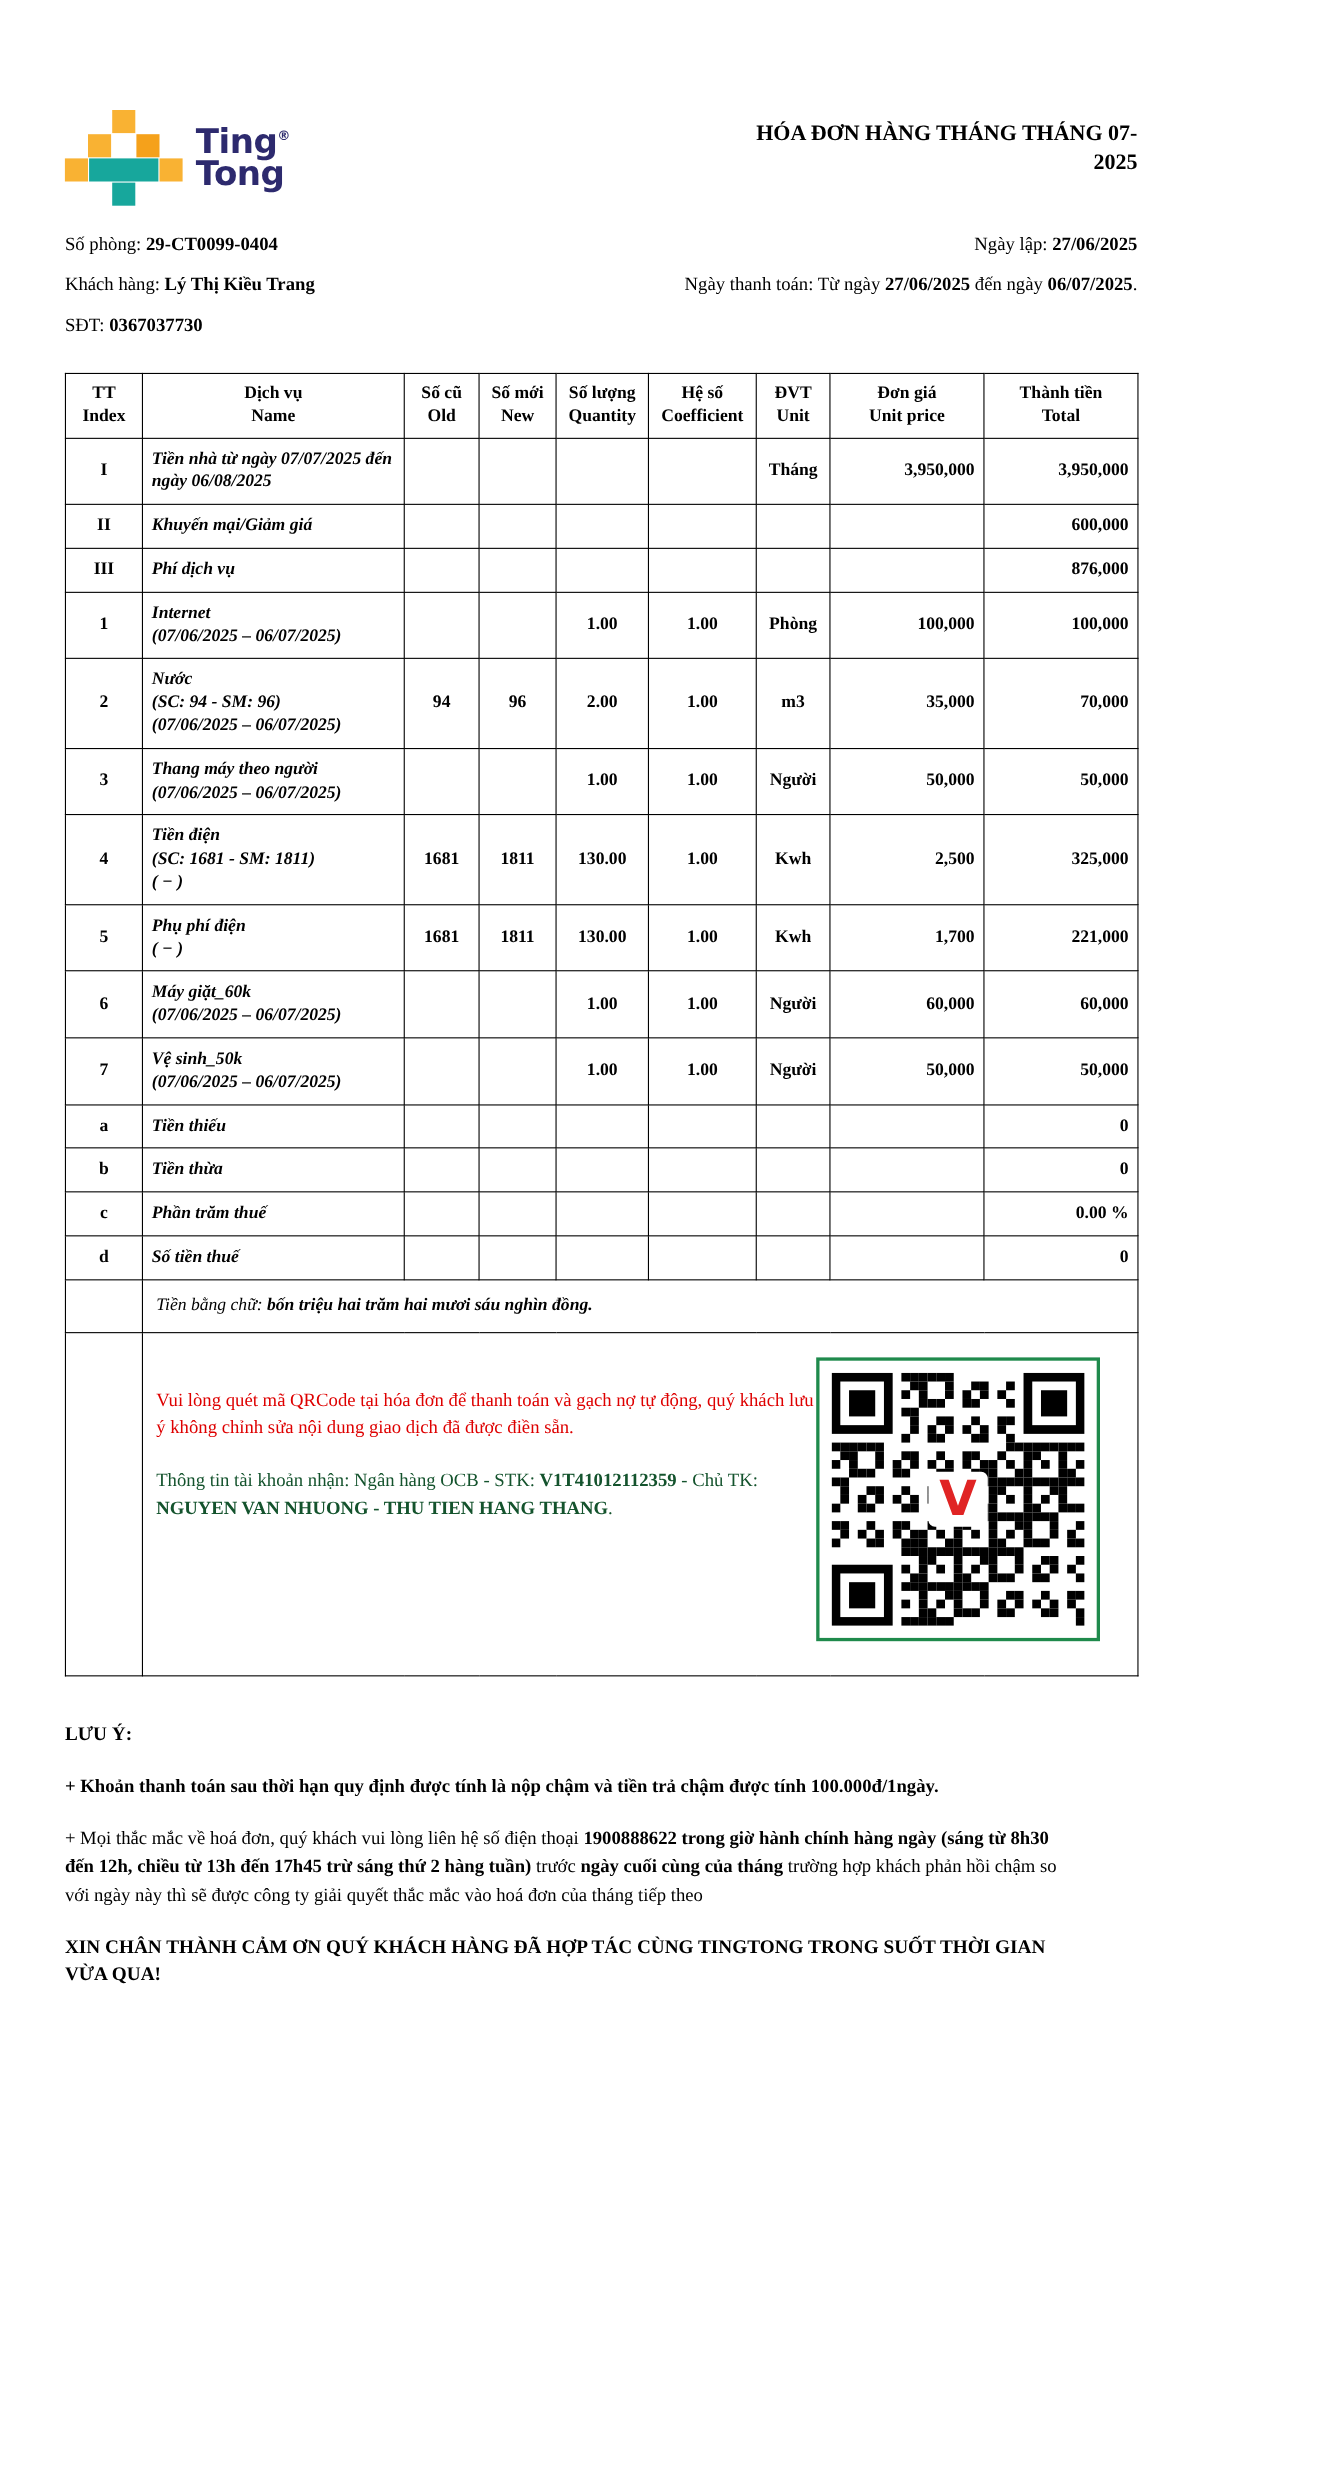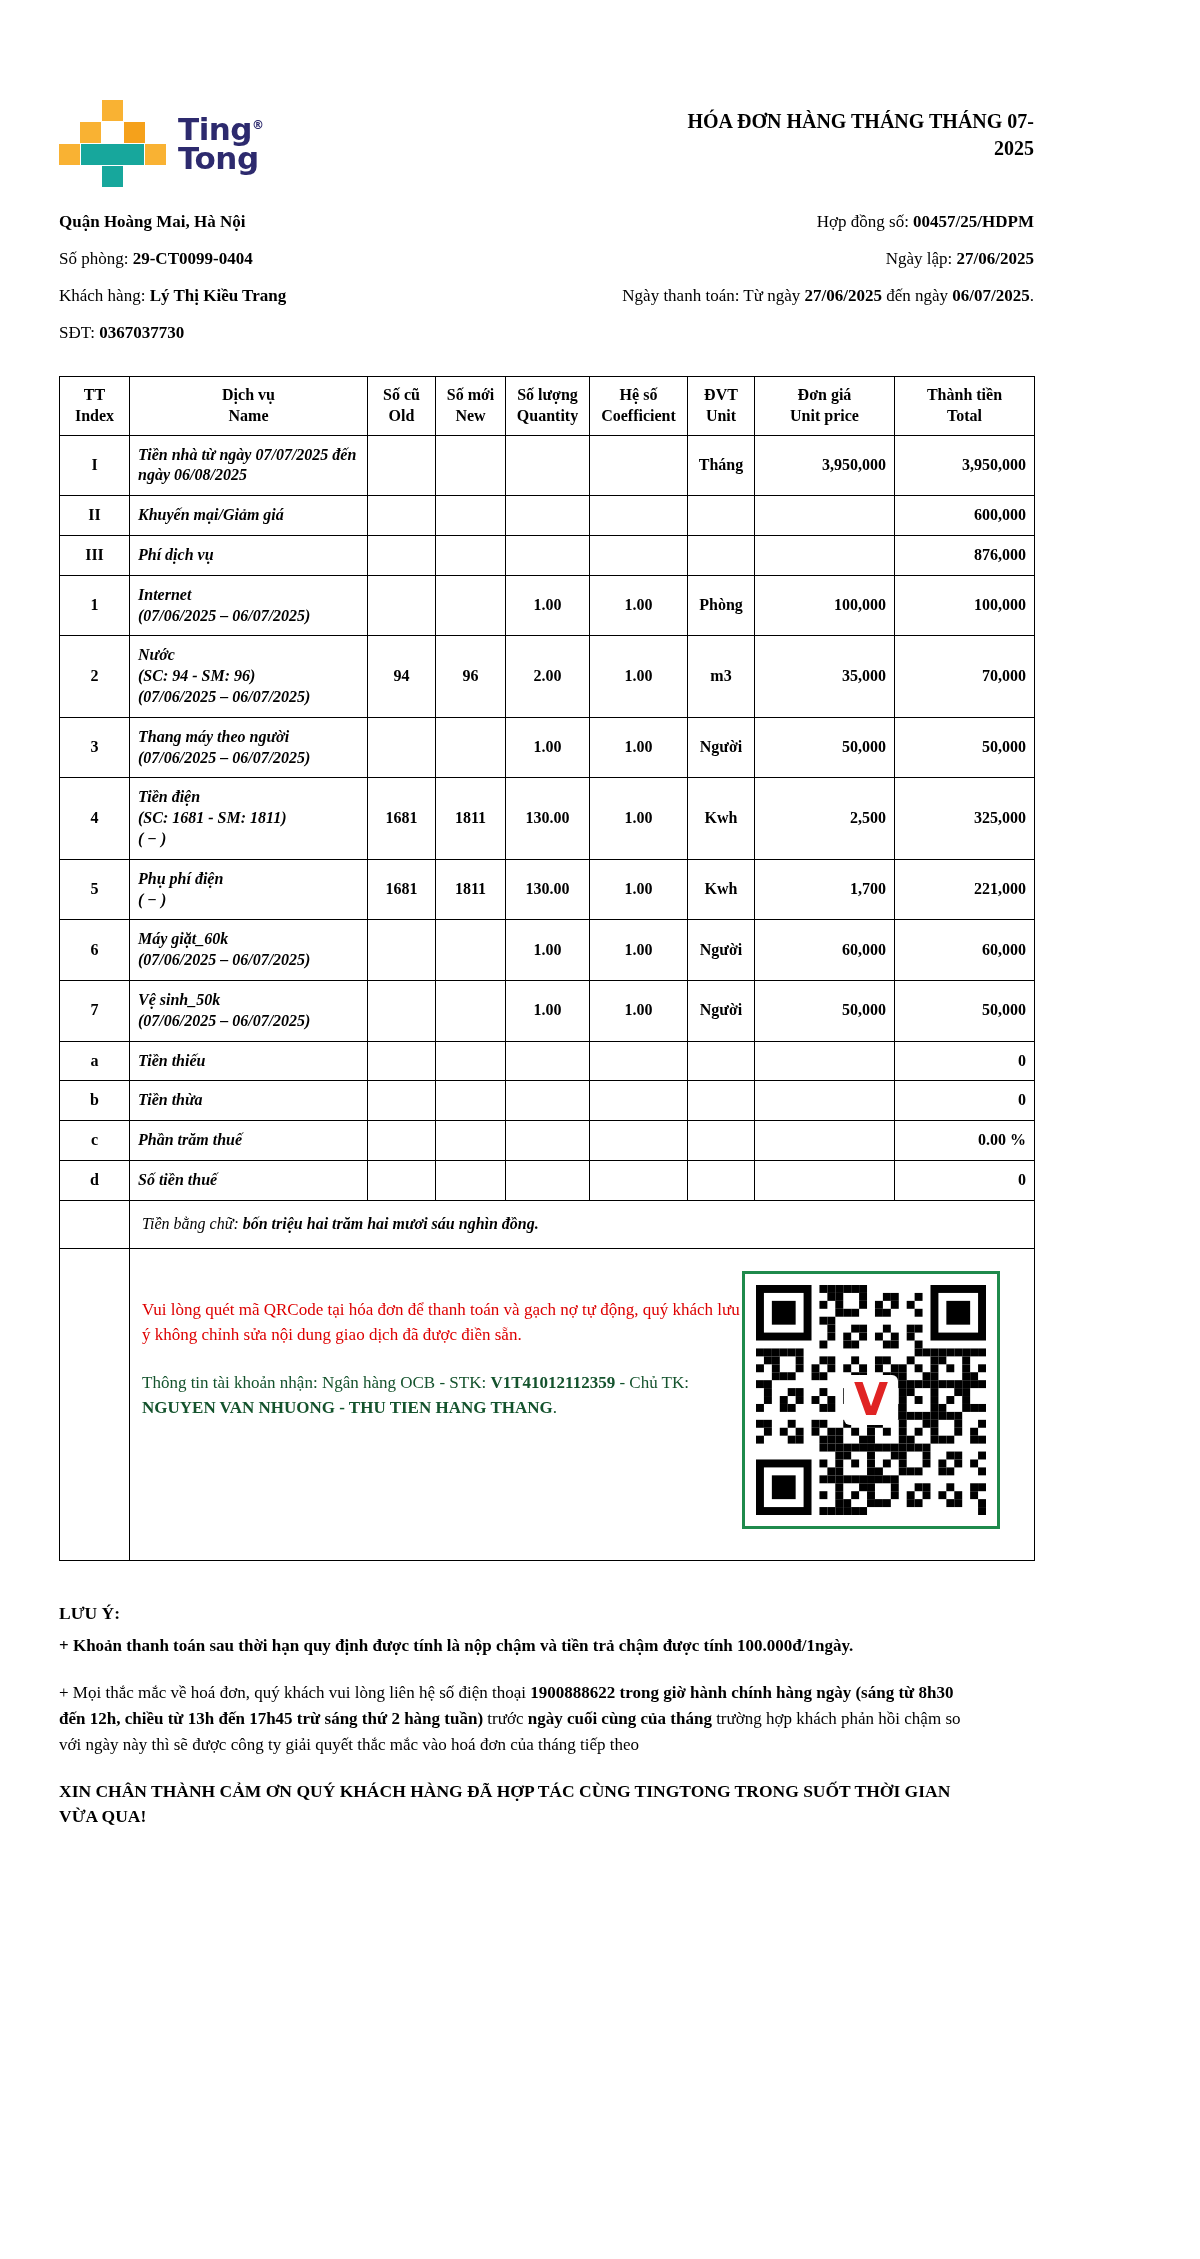--- a/index.html
+++ b/index.html
@@ -49,21 +49,21 @@
   .qr-texts { width:600px; padding-top:34px; font-size:17px; line-height:1.5; }
   .qr-notice { color:#DE0000; }
   .qr-account { margin-top:22px; color:#14532d; }
   .qr-box { width:258px; height:258px; border:3px solid #1F8A4C; background:#fff; padding:11px; position:relative; margin-top:8px; }
   .qr-box svg { width:100%; height:100%; display:block; }
   .qr-v { position:absolute; left:50%; top:50%; transform:translate(-50%,-50%); width:54px; height:50px; background:#fff; border-radius:6px; display:flex; align-items:center; justify-content:center; font-family:"DejaVu Sans",sans-serif; font-weight:bold; font-size:44px; color:#E02424; line-height:1; }
 
   
   .notes { margin-top:42px; width:920px; font-size:17px; }
   .notes-heading { font-weight:bold; font-size:17.5px; }
-  .note1 { margin-top:12px; font-weight:bold; }
+  .note1 { margin-top:27px; font-weight:bold; }
   .note2 { margin-top:24px; line-height:1.55; }
   .thanks { margin-top:20px; font-weight:bold; font-size:17.5px; line-height:1.45; }
   b { font-weight:bold; }
 </style>
 </head>
 <body>
 
 <div class="page">
   <div class="content">
 
@@ -83,24 +83,20 @@
           <div>Tong</div>
         </div>
       </div>
       <div class="title">
         <div>HÓA ĐƠN HÀNG THÁNG THÁNG 07-</div>
         <div>2025</div>
       </div>
     </div>
 
     <div class="info">
-      <div class="info-row">
-        <div><b>Quận Hoàng Mai, Hà Nội</b></div>
-        <div class="info-right-cell"><span>Hợp đồng số: </span><b>00457/25/HDPM</b></div>
-      </div>
       <div class="info-row">
         <div><span>Số phòng: </span><b>29-CT0099-0404</b></div>
         <div class="info-right-cell"><span>Ngày lập: </span><b>27/06/2025</b></div>
       </div>
       <div class="info-row">
         <div><span>Khách hàng: </span><b>Lý Thị Kiều Trang</b></div>
         <div class="info-right-cell"><span>Ngày thanh toán: Từ ngày </span><b>27/06/2025</b><span> đến ngày </span><b>06/07/2025</b><span>.</span></div>
       </div>
       <div class="info-row">
         <div><span>SĐT: </span><b>0367037730</b></div>

